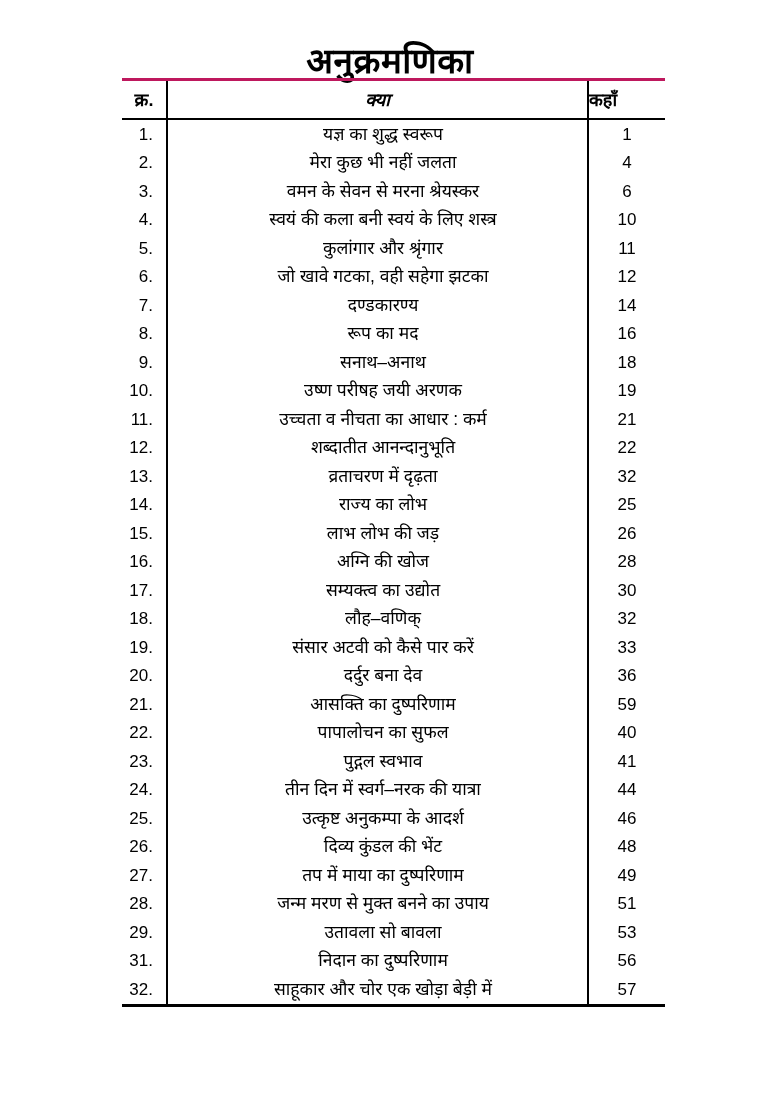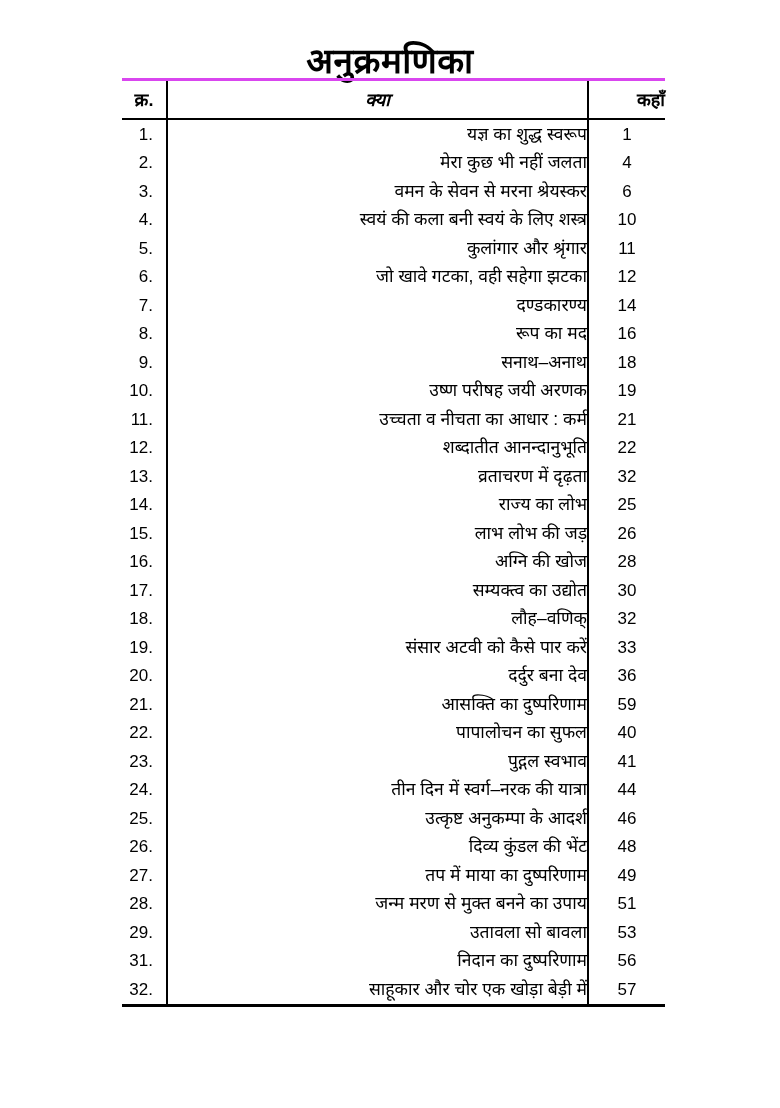--- a/index.html
+++ b/index.html
@@ -52,49 +52,49 @@
     width: 543px;
     table-layout: fixed;
   }
 
   table.toc col.c-num   { width: 45px; }
   table.toc col.c-what  { width: 421px; }
   table.toc col.c-where { width: 77px; }
 
   
   table.toc {
-    border-top: 3px solid #d946ef;
+    border-top: 3px solid #be185d;
     border-bottom: 3px solid #000;
   }
 
   thead th {
     font-size: 18px;
     font-weight: bold;
     padding: 6px 0 7px 0;
     border-bottom: 2px solid #000;
     font-family: "Liberation Sans", "DejaVu Sans", sans-serif;
   }
   thead th.h-num   { text-align: center; }
   thead th.h-what  { text-align: center; border-left: 2px solid #000; font-style: italic; }
-  thead th.h-where { text-align: right; border-left: 2px solid #000; }
+  thead th.h-where { text-align: left; border-left: 2px solid #000; }
 
   tbody td {
     font-size: 17.5px;
     line-height: 22px;
     padding: 2.5px 0 3px 0;
     vertical-align: baseline;
     font-family: "Liberation Sans", "DejaVu Sans", sans-serif;
   }
   tbody td.t-num {
     text-align: right;
     padding-right: 13px;
     font-size: 17px;
   }
   tbody td.t-what {
-    text-align: right;
+    text-align: center;
     padding-left: 11px;
     border-left: 2px solid #000;
   }
   tbody td.t-where {
     text-align: center;
     border-left: 2px solid #000;
     font-size: 17px;
   }
 
   

